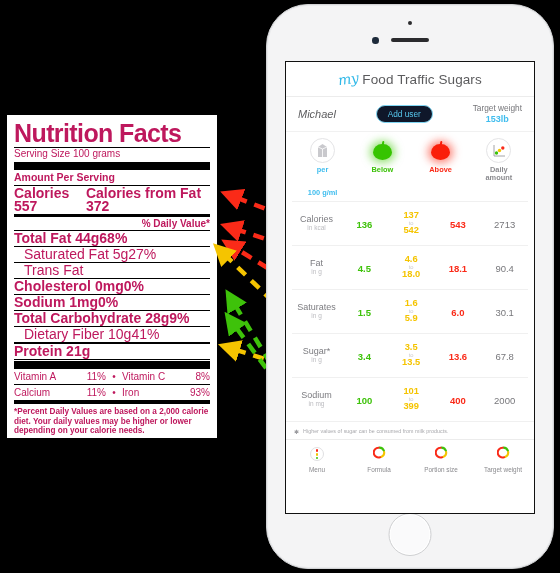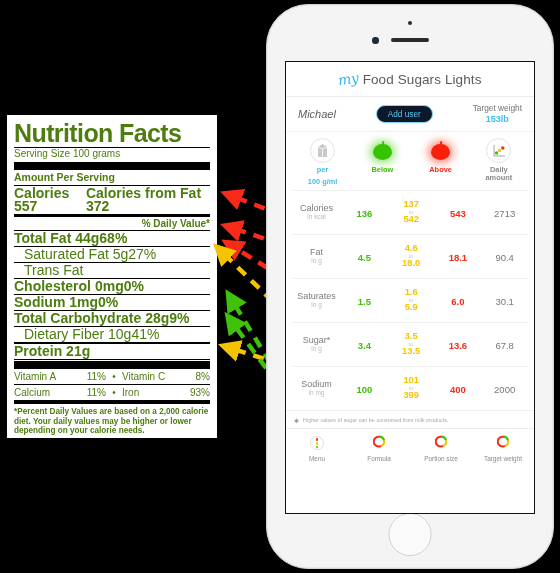--- a/index.html
+++ b/index.html
@@ -5,21 +5,21 @@
   html,body{margin:0;padding:0;}
   body{
     width:560px;height:573px;background:#000000;overflow:hidden;
     font-family:"Liberation Sans", sans-serif;position:relative;
   }
   #stage{position:absolute;left:0;top:0;width:560px;height:573px;}
 
   
   #nutrition-label{
     position:absolute;left:6px;top:114px;width:212px;height:325px;
-    background:#ffffff;color:#4d7c0f;border:1px solid #000;
+    background:#ffffff;color:#be185d;border:1px solid #000;
     box-sizing:border-box;padding:4px 7px 3px 7px;
     font-family:"Liberation Sans", sans-serif;
   }
   .nf-title{font-size:25px;font-weight:bold;letter-spacing:-0.6px;line-height:26px;margin:1px 0 1px 0;}
   .nf-serving{font-size:10px;line-height:12px;margin-bottom:2px;}
   .rule-thick{height:8px;background:#000;margin:1px 0 0 0;}
   .rule-med{height:3px;background:#000;margin:0;}
   .rule-thin{height:1px;background:#000;margin:0;}
   .nf-row{display:flex;justify-content:flex-start;align-items:baseline;
     font-size:14px;line-height:13px;padding:1px 0 1px 0;}
@@ -245,21 +245,21 @@
   <div id="phone">
     <div class="sensor"></div>
     <div class="camera"></div>
     <div class="speaker"></div>
     <div class="home-btn"></div>
 
     <div id="screen">
 
       <div class="app-head">
         <span class="logo-my">my</span>
-        <span class="app-title">Food Sugars Lights</span>
+        <span class="app-title">Food Traffic Sugars</span>
       </div>
 
       <div class="user-bar">
         <span class="user-name">Michael</span>
         <span class="add-user-btn">Add user</span>
         <span class="tw-wrap">
           <span class="tw-label">Target weight</span>
           <span class="tw-value">153lb</span>
         </span>
       </div>
@@ -269,21 +269,21 @@
           <div class="ch-icon">
             <span class="circ">
               <svg width="11" height="15" viewBox="0 0 11 15">
                   <path d="M1 4 L5.5 1 L10 4 L10 14 L1 14 Z" fill="#c9c9cd"></path>
                   <path d="M1 4 L5.5 6 L10 4" stroke="#fff" stroke-width="0.8" fill="none"></path>
                   <path d="M5.5 6 L5.5 14" stroke="#fff" stroke-width="0.8"></path>
                 </svg>
             </span>
           </div>
           <div class="ch-lbl c-per">per</div>
-          <div class="ch-lbl c-per" style="margin-top:4px">100 g/ml</div>
+          <div class="ch-lbl c-per" style="margin-top:15px">100 g/ml</div>
         </div>
         <div class="ch">
           <div class="ch-icon">
             <span class="apple g">
                 <i class="stem"></i>
                 <i class="body"></i>
               </span>
           </div>
           <div class="ch-lbl c-green">Below</div>
         </div>

